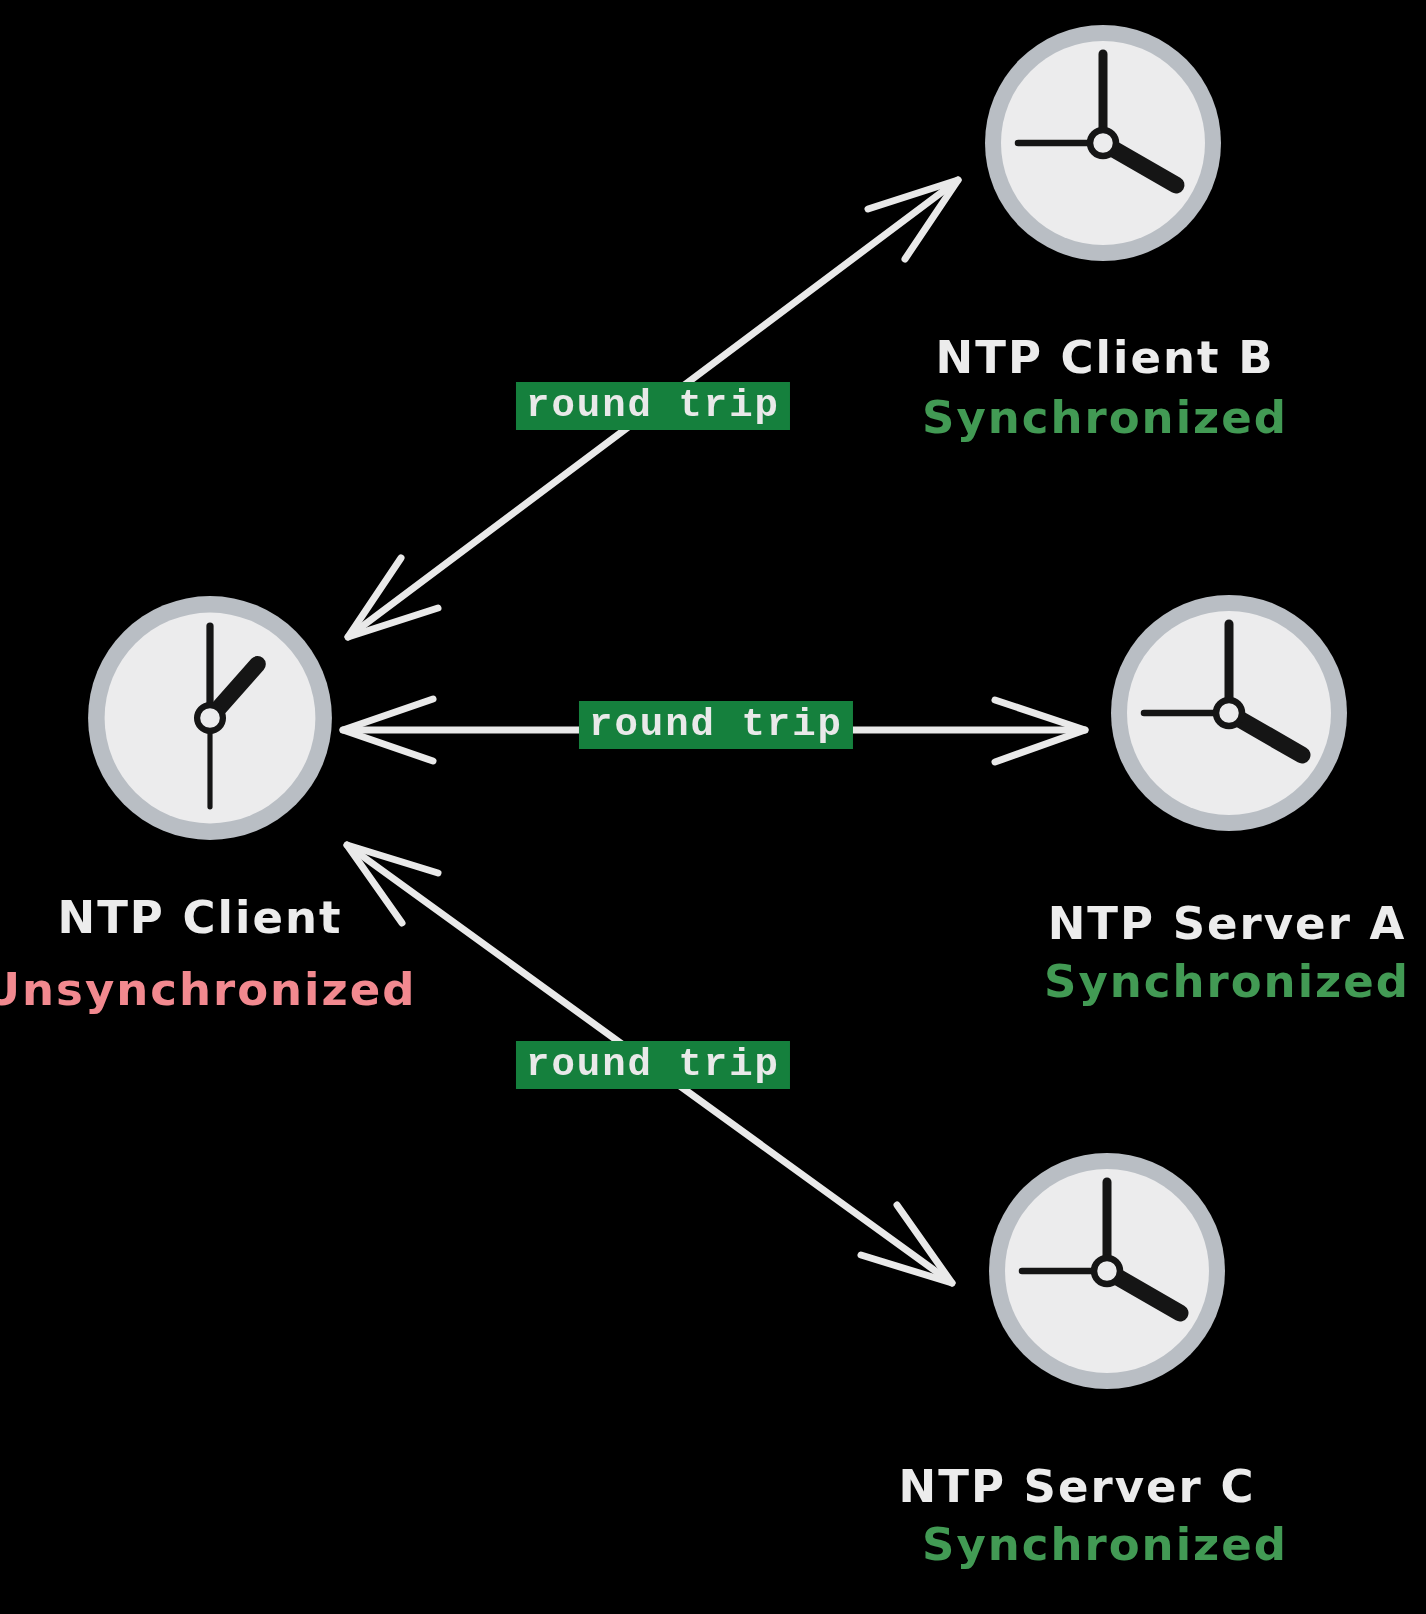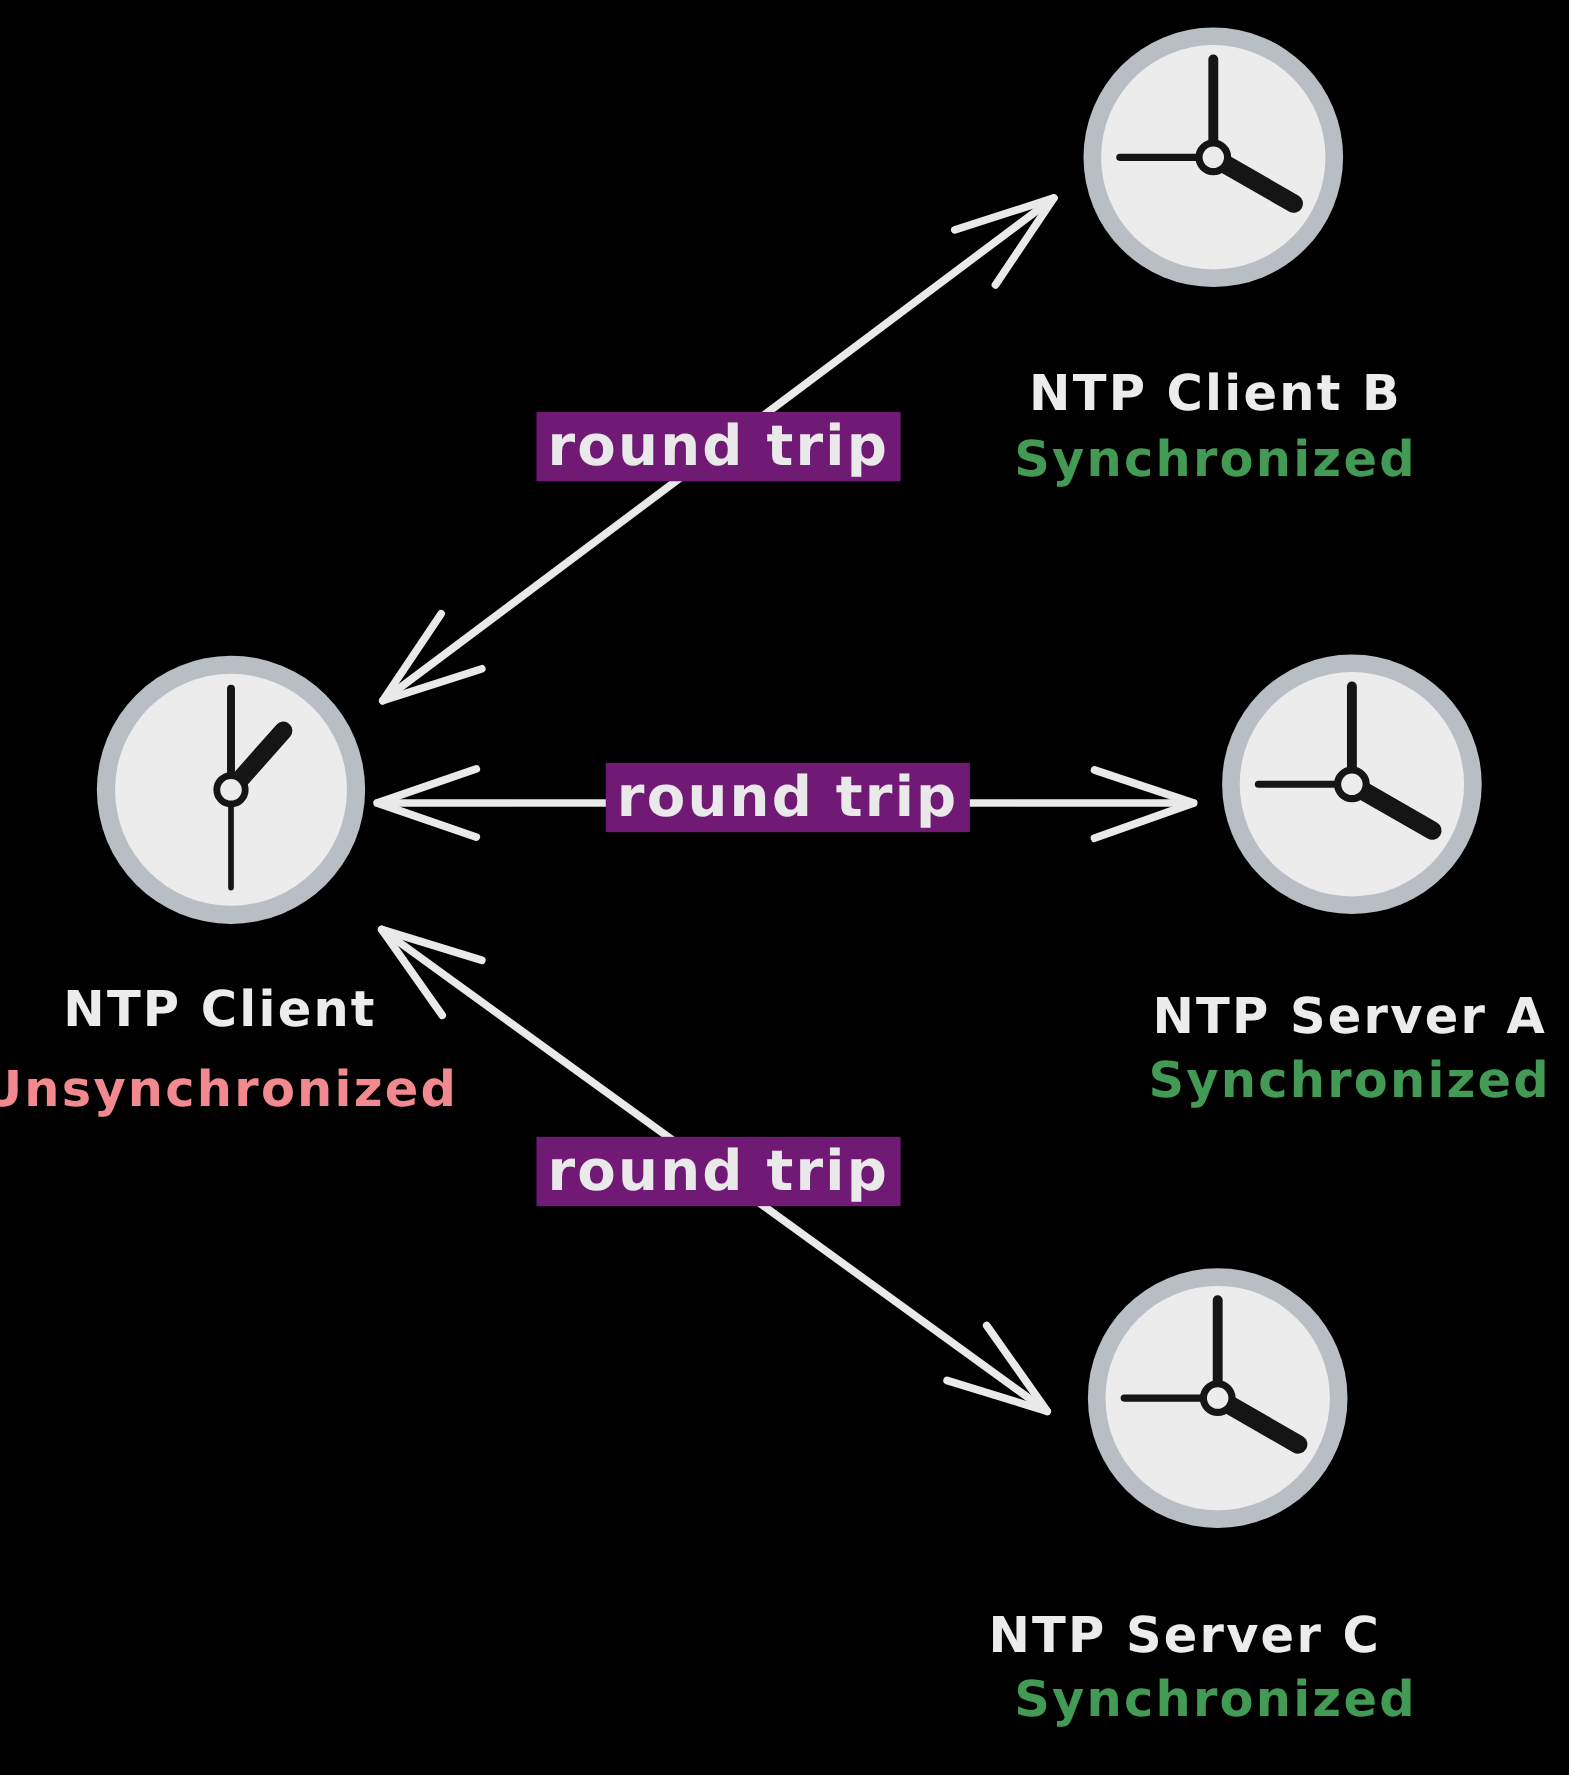--- a/index.html
+++ b/index.html
@@ -41,27 +41,28 @@
     font-weight: bold;
     letter-spacing: 2px;
     line-height: 54px;
     color: #ececec;
     white-space: nowrap;
   }
   .edge-label {
     position: absolute;
     transform: translate(-50%, -50%);
     z-index: 2;
-    background: #701a75;
+    background: #15803d;
     padding: 2px 10px;
-    font-size: 51px;
+    font-size: 39px;
     font-weight: bold;
     letter-spacing: 2px;
     color: #e9e9e9;
     white-space: nowrap;
+    font-family: Liberation Mono, monospace;
   }
   .defs-svg {
     position: absolute;
     width: 0;
     height: 0;
   }
 </style>
 </head>
 <body>
 

